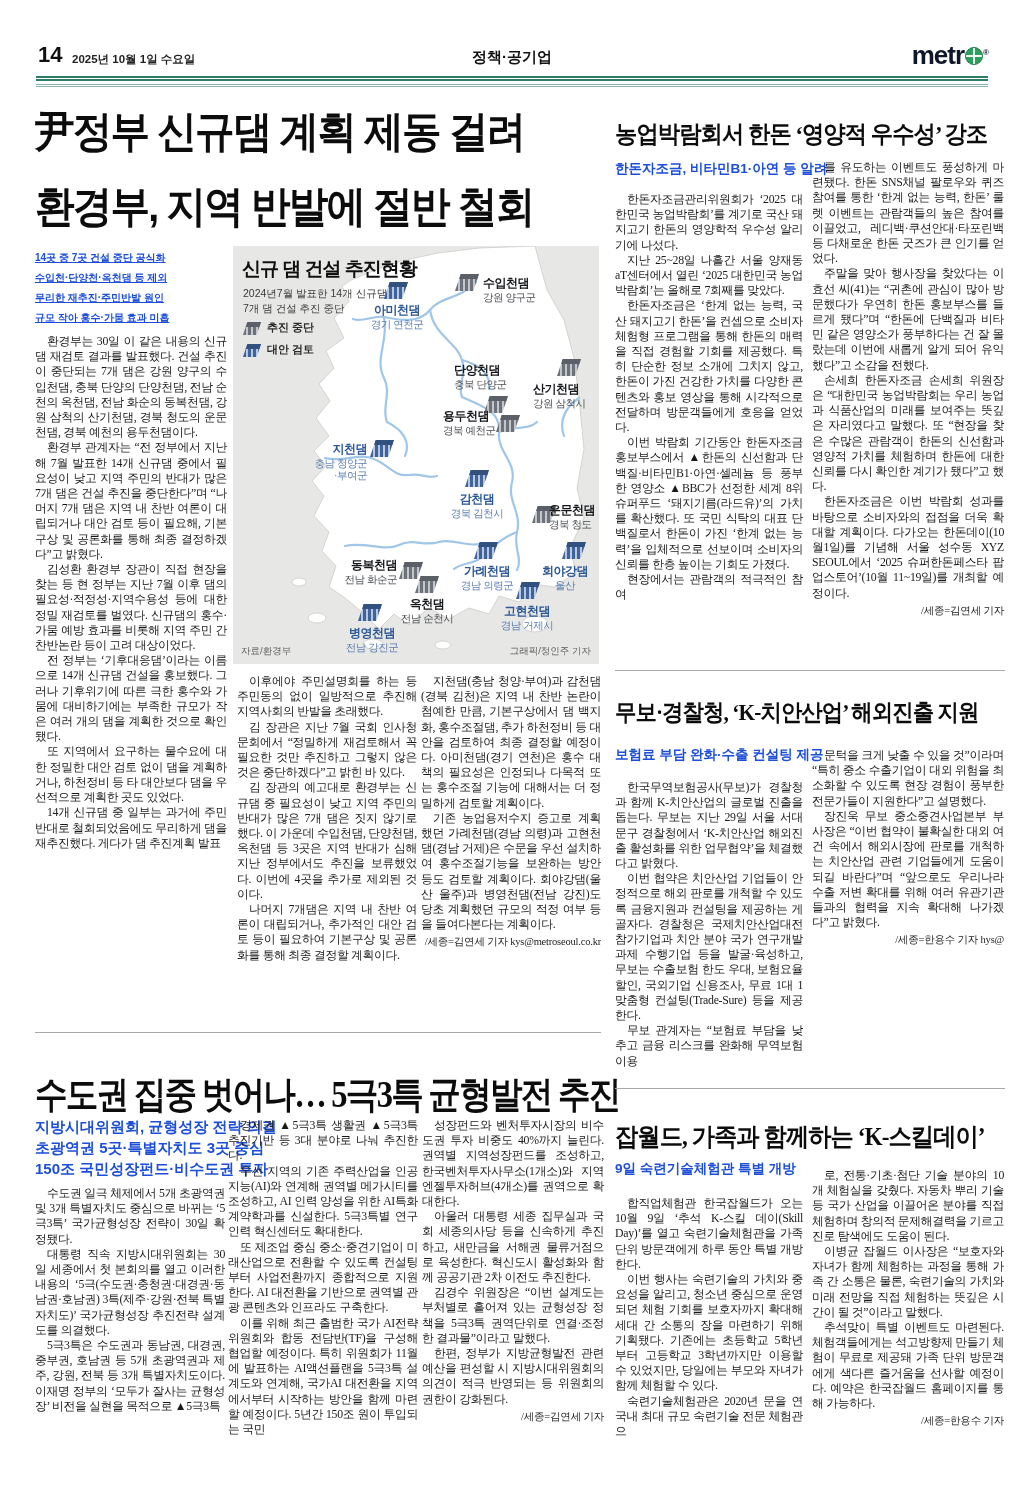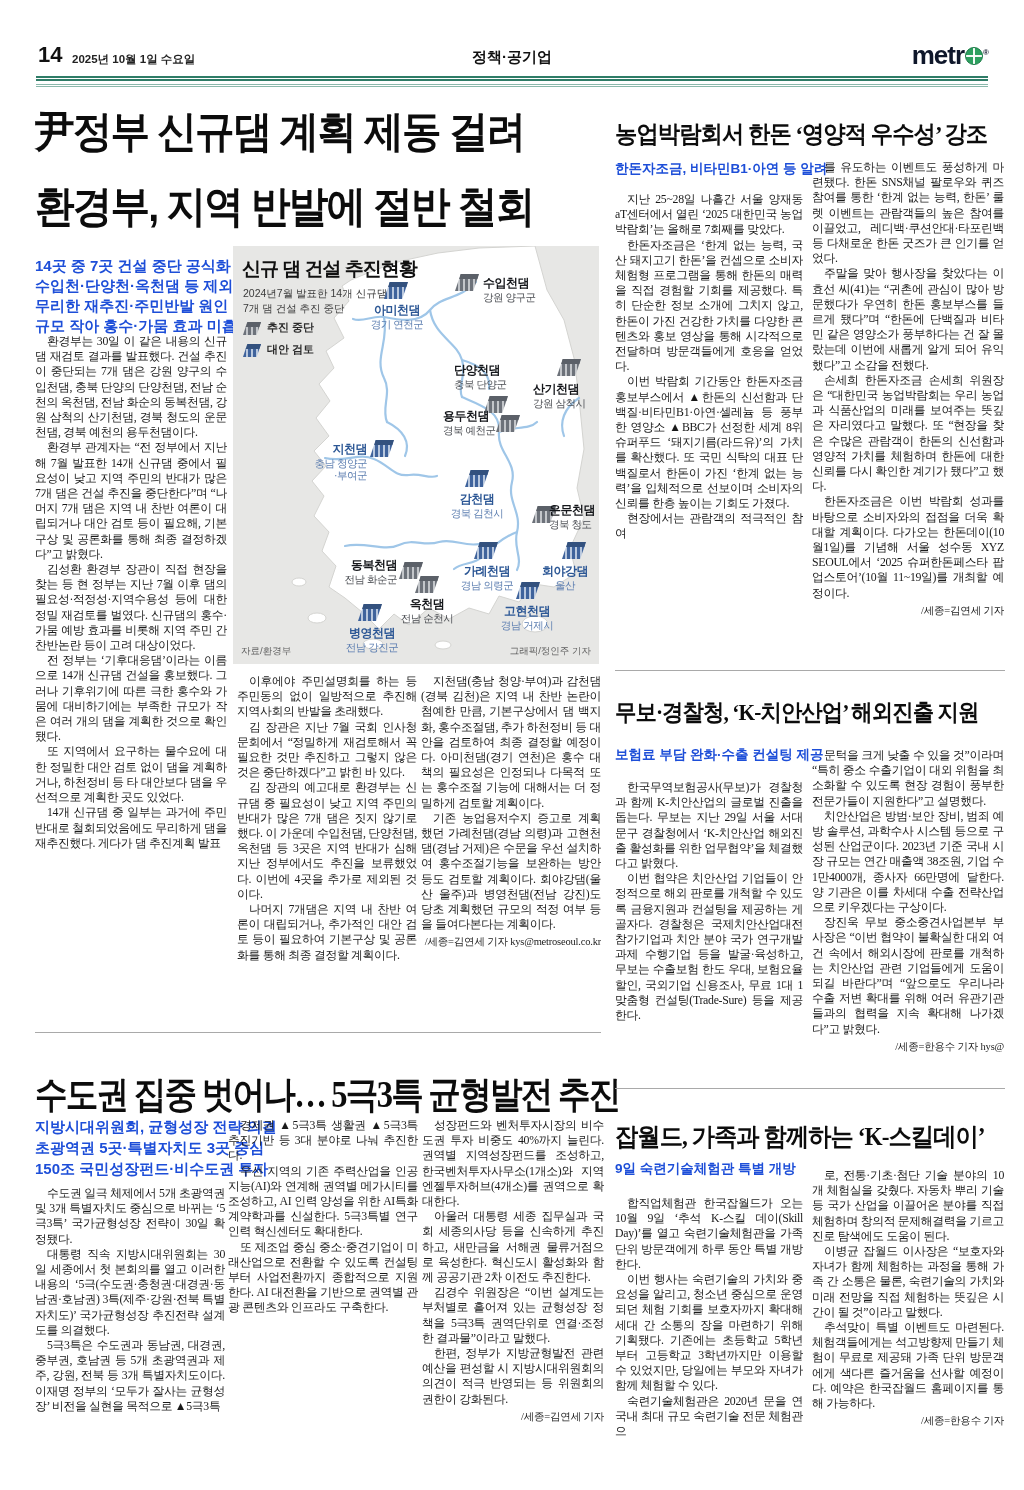--- a/index.html
+++ b/index.html
@@ -23,21 +23,21 @@
           background:linear-gradient(180deg,#2f7c67 0 2px,#fff 2px 3px,#2f7c67 3px 5px);}
   .rule-b{position:absolute;left:36px;right:36px;top:84px;height:3px;
           background:linear-gradient(180deg,#8ab8ab 0 1px,#fff 1px 2px,#8ab8ab 2px 3px);}
   
   .hl{position:absolute;white-space:nowrap;transform-origin:0 50%;color:#0c0c0c;}
   .hl-main{font-family:"Liberation Sans",sans-serif;font-weight:900;font-size:43px;
            letter-spacing:-2px;transform:scaleX(.92);}
   .hl-serif{font-weight:800;letter-spacing:-1px;transform:scaleX(.93);}
   .subhead{position:absolute;font-family:"Liberation Sans",sans-serif;font-weight:700;color:#1d4ed8;}
   .subhead div{white-space:nowrap;}
-  .sub-a1{left:35px;top:256px;font-size:15px;line-height:20px;}
+  .sub-a1{left:35px;top:248px;font-size:10px;line-height:20px;text-decoration:underline;}
   .sub-a4{left:35px;top:1116px;font-size:15px;line-height:21px;}
   .sub-small{font-size:13.5px;}
   
   .col{position:absolute;overflow:hidden;font-size:11.8px;line-height:15.2px;
        letter-spacing:-0.3px;color:#191919;text-align:justify;}
   .col p{margin:0;text-indent:12px;}
   .byline{font-size:10.5px;text-align:right;text-indent:0;letter-spacing:-0.2px;color:#222;margin-top:2px;}
   .divider{position:absolute;height:1px;background:#a9a9a9;}
   
   .map{position:absolute;left:233px;top:246px;width:366px;height:418px;background:#e7e7e5;overflow:hidden;}
@@ -225,20 +225,21 @@
     <div>
         <p class="bp">지천댐(충남 청양·부여)과 감천댐(경북 김천)은 지역 내 찬반 논란이 첨예한 만큼, 기본구상에서 댐 백지화, 홍수조절댐, 추가 하천정비 등 대안을 검토하여 최종 결정할 예정이다. 아미천댐(경기 연천)은 홍수 대책의 필요성은 인정되나 다목적 또는 홍수조절 기능에 대해서는 더 정밀하게 검토할 계획이다.</p>
         <p class="bp">기존 농업용저수지 증고로 계획했던 가례천댐(경남 의령)과 고현천댐(경남 거제)은 수문을 우선 설치하여 홍수조절기능을 보완하는 방안 등도 검토할 계획이다. 회야강댐(울산 울주)과 병영천댐(전남 강진)도 당초 계획했던 규모의 적정 여부 등을 들여다본다는 계획이다.</p>
       </div>
     <div class="byline">/세종=김연세 기자 kys@metroseoul.co.kr</div>
   </div>
 
   <div class="hl hl-serif" style="left:615px;top:118px;font-size:24px;">농업박람회서 한돈 ‘영양적 우수성’ 강조</div>
   <div class="subhead sub-small" style="left:615px;top:160px;">한돈자조금, 비타민B1·아연 등 알려</div>
   <div class="col" style="left:615px;top:192px;width:188px;height:468px;">
+      <p class="bp">한돈자조금관리위원회가 ‘2025 대한민국 농업박람회’를 계기로 국산 돼지고기 한돈의 영양학적 우수성 알리기에 나섰다.</p>
       <p class="bp">지난 25~28일 나흘간 서울 양재동 aT센터에서 열린 ‘2025 대한민국 농업박람회’는 올해로 7회째를 맞았다.</p>
       <p class="bp">한돈자조금은 ‘한계 없는 능력, 국산 돼지고기 한돈’을 컨셉으로 소비자 체험형 프로그램을 통해 한돈의 매력을 직접 경험할 기회를 제공했다. 특히 단순한 정보 소개에 그치지 않고, 한돈이 가진 건강한 가치를 다양한 콘텐츠와 홍보 영상을 통해 시각적으로 전달하며 방문객들에게 호응을 얻었다.</p>
       <p class="bp">이번 박람회 기간동안 한돈자조금 홍보부스에서 ▲한돈의 신선함과 단백질·비타민B1·아연·셀레늄 등 풍부한 영양소 ▲BBC가 선정한 세계 8위 슈퍼푸드 ‘돼지기름(라드유)’의 가치를 확산했다. 또 국민 식탁의 대표 단백질로서 한돈이 가진 ‘한계 없는 능력’을 입체적으로 선보이며 소비자의 신뢰를 한층 높이는 기회도 가졌다.</p>
       <p class="bp">현장에서는 관람객의 적극적인 참여</p>
     </div>
   <div class="col" style="left:812px;top:160px;width:192px;height:500px;">
     <div>
         <p class="bp">를 유도하는 이벤트도 풍성하게 마련됐다. 한돈 SNS채널 팔로우와 퀴즈 참여를 통한 ‘한계 없는 능력, 한돈’ 룰렛 이벤트는 관람객들의 높은 참여를 이끌었고, 레디백·쿠션안대·타포린백 등 다채로운 한돈 굿즈가 큰 인기를 얻었다.</p>
         <p class="bp">주말을 맞아 행사장을 찾았다는 이효선 씨(41)는 “귀촌에 관심이 많아 방문했다가 우연히 한돈 홍보부스를 들르게 됐다”며 “한돈에 단백질과 비타민 같은 영양소가 풍부하다는 건 잘 몰랐는데 이번에 새롭게 알게 되어 유익했다”고 소감을 전했다.</p>
         <p class="bp">손세희 한돈자조금 손세희 위원장은 “대한민국 농업박람회는 우리 농업과 식품산업의 미래를 보여주는 뜻깊은 자리였다고 말했다. 또 “현장을 찾은 수많은 관람객이 한돈의 신선함과 영양적 가치를 체험하며 한돈에 대한 신뢰를 다시 확인한 계기가 됐다”고 했다.</p>
@@ -247,25 +248,25 @@
     <div class="byline">/세종=김연세 기자</div>
   </div>
 
   <div class="divider" style="left:615px;top:670px;width:390px;"></div>
 
   <div class="hl hl-serif" style="left:615px;top:697px;font-size:23px;">무보·경찰청, ‘K-치안산업’ 해외진출 지원</div>
   <div class="subhead sub-small" style="left:615px;top:746px;">보험료 부담 완화·수출 컨설팅 제공</div>
   <div class="col" style="left:615px;top:780px;width:188px;height:300px;">
       <p class="bp">한국무역보험공사(무보)가 경찰청과 함께 K-치안산업의 글로벌 진출을 돕는다. 무보는 지난 29일 서울 서대문구 경찰청에서 ‘K-치안산업 해외진출 활성화를 위한 업무협약’을 체결했다고 밝혔다.</p>
       <p class="bp">이번 협약은 치안산업 기업들이 안정적으로 해외 판로를 개척할 수 있도록 금융지원과 컨설팅을 제공하는 게 골자다. 경찰청은 국제치안산업대전 참가기업과 치안 분야 국가 연구개발 과제 수행기업 등을 발굴·육성하고, 무보는 수출보험 한도 우대, 보험요율 할인, 국외기업 신용조사, 무료 1대 1 맞춤형 컨설팅(Trade-Sure) 등을 제공한다.</p>
+      <p class="bp">무보 관계자는 “보험료 부담을 낮추고 금융 리스크를 완화해 무역보험 이용</p>
     </div>
   <div class="col" style="left:812px;top:748px;width:192px;height:336px;">
     <div>
         <p class="bp">문턱을 크게 낮출 수 있을 것”이라며 “특히 중소 수출기업이 대외 위험을 최소화할 수 있도록 현장 경험이 풍부한 전문가들이 지원한다”고 설명했다.</p>
-        <p class="bp">치안산업은 방범·보안 장비, 범죄 예방 솔루션, 과학수사 시스템 등으로 구성된 산업군이다. 2023년 기준 국내 시장 규모는 연간 매출액 38조원, 기업 수 1만4000개, 종사자 66만명에 달한다. 양 기관은 이를 차세대 수출 전략산업으로 키우겠다는 구상이다.</p>
         <p class="bp">장진욱 무보 중소중견사업본부 부사장은 “이번 협약이 불확실한 대외 여건 속에서 해외시장에 판로를 개척하는 치안산업 관련 기업들에게 도움이 되길 바란다”며 “앞으로도 우리나라 수출 저변 확대를 위해 여러 유관기관들과의 협력을 지속 확대해 나가겠다”고 밝혔다.</p>
       </div>
     <div class="byline">/세종=한용수 기자 hys@</div>
   </div>
 
   <div class="divider" style="left:35px;top:1032px;width:566px;"></div>
   <div class="hl" style="left:35px;top:1070px;font-size:37px;font-weight:900;letter-spacing:-2px;transform:scaleX(.88);">수도권 집중 벗어나… 5극3특 균형발전 추진</div>
   <div class="subhead sub-a4">
     <div>지방시대위원회, 균형성장 전략 의결</div>
     <div>초광역권 5곳·특별자치도 3곳 중심</div>
@@ -273,20 +274,21 @@
   </div>
   <div class="col" style="left:35px;top:1186px;width:190px;height:278px;">
       <p class="bp">수도권 일극 체제에서 5개 초광역권 및 3개 특별자치도 중심으로 바뀌는 ‘5극3특’ 국가균형성장 전략이 30일 확정됐다.</p>
       <p class="bp">대통령 직속 지방시대위원회는 30일 세종에서 첫 본회의를 열고 이러한 내용의 ‘5극(수도권·충청권·대경권·동남권·호남권) 3특(제주·강원·전북 특별자치도)’ 국가균형성장 추진전략 설계도를 의결했다.</p>
       <p class="bp">5극3특은 수도권과 동남권, 대경권, 중부권, 호남권 등 5개 초광역권과 제주, 강원, 전북 등 3개 특별자치도이다. 이재명 정부의 ‘모두가 잘사는 균형성장’ 비전을 실현을 목적으로 ▲5극3특</p>
     </div>
   <div class="col" style="left:228px;top:1118px;width:190px;height:346px;">
       <p class="bp">경제권 ▲5극3특 생활권 ▲5극3특 추진기반 등 3대 분야로 나눠 추진한다.</p>
       <p class="bp">우선 지역의 기존 주력산업을 인공지능(AI)와 연계해 권역별 메가시티를 조성하고, AI 인력 양성을 위한 AI특화 계약학과를 신설한다. 5극3특별 연구인력 혁신센터도 확대한다.</p>
       <p class="bp">또 제조업 중심 중소·중견기업이 미래산업으로 전환할 수 있도록 컨설팅부터 사업전환까지 종합적으로 지원한다. AI 대전환을 기반으로 권역별 관광 콘텐츠와 인프라도 구축한다.</p>
+      <p class="bp">이를 위해 최근 출범한 국가 AI전략위원회와 합동 전담반(TF)을 구성해 협업할 예정이다. 특히 위원회가 11월에 발표하는 AI액션플랜을 5극3특 설계도와 연계해, 국가AI 대전환을 지역에서부터 시작하는 방안을 함께 마련할 예정이다. 5년간 150조 원이 투입되는 국민</p>
     </div>
   <div class="col" style="left:422px;top:1118px;width:182px;height:346px;">
     <div>
         <p class="bp">성장펀드와 벤처투자시장의 비수도권 투자 비중도 40%까지 늘린다. 권역별 지역성장펀드를 조성하고, 한국벤처투자사무소(1개소)와 지역엔젤투자허브(4개소)를 권역으로 확대한다.</p>
         <p class="bp">아울러 대통령 세종 집무실과 국회 세종의사당 등을 신속하게 추진하고, 새만금을 서해권 물류거점으로 육성한다. 혁신도시 활성화와 함께 공공기관 2차 이전도 추진한다.</p>
         <p class="bp">김경수 위원장은 “이번 설계도는 부처별로 흩어져 있는 균형성장 정책을 5극3특 권역단위로 연결·조정한 결과물”이라고 말했다.</p>
         <p class="bp">한편, 정부가 지방균형발전 관련 예산을 편성할 시 지방시대위원회의 의견이 적극 반영되는 등 위원회의 권한이 강화된다.</p>
       </div>
     <div class="byline">/세종=김연세 기자</div>
   </div>

